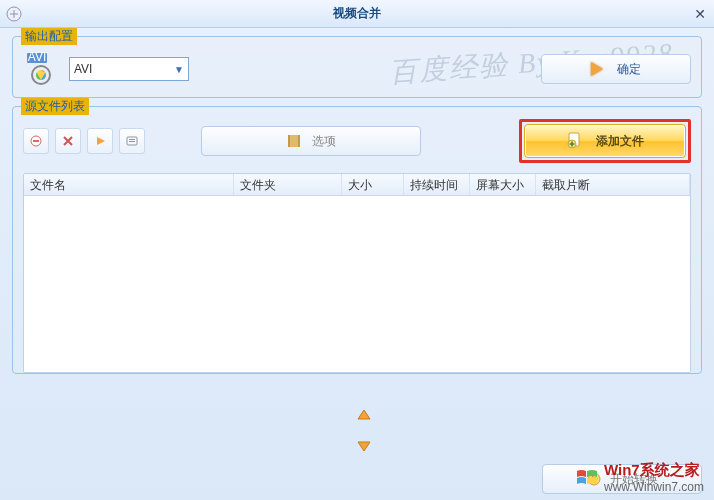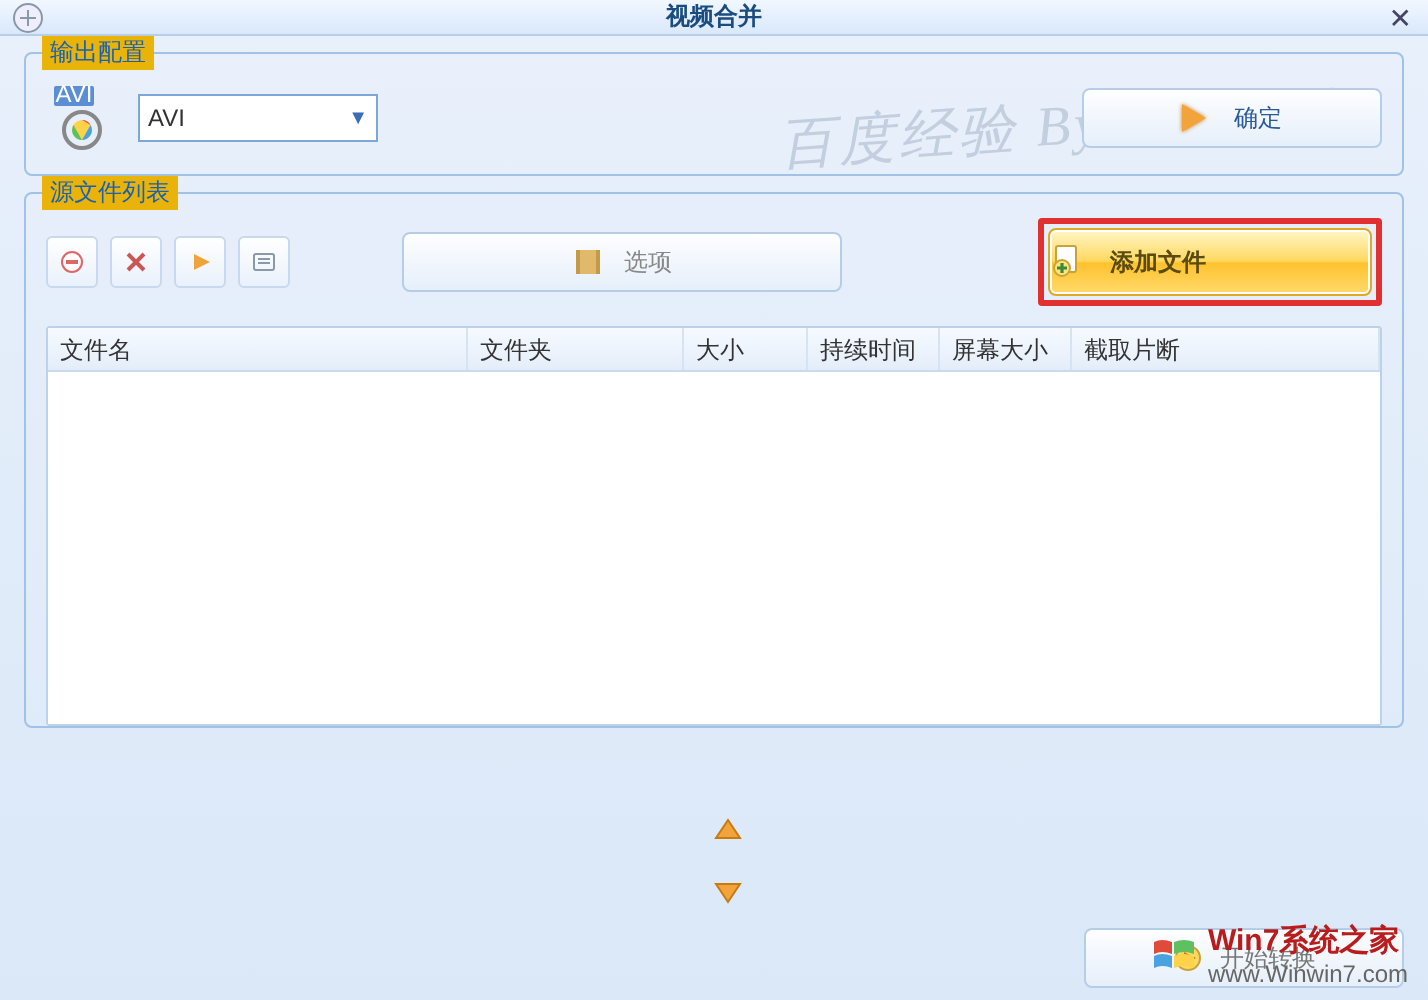--- a/index.html
+++ b/index.html
@@ -1,18 +1,18 @@
 <!DOCTYPE html>
 <html><head>
 <meta charset="utf-8">
 <style>
 * { box-sizing: border-box; margin: 0; padding: 0; font-family: "Microsoft YaHei", SimSun, Arial, sans-serif; font-size: 12px; }
 body { width: 714px; height: 500px; background: linear-gradient(#e8f0fb, #dae8f8); overflow: hidden; position: relative; }
 
-.titlebar { height: 18px; background: linear-gradient(#f2f7ff, #d9e8fb); border-bottom: 1px solid #b8cde6; display: flex; align-items: center; position: relative; }
+.titlebar { height: 28px; background: linear-gradient(#f2f7ff, #d9e8fb); border-bottom: 1px solid #b8cde6; display: flex; align-items: center; position: relative; }
 .titlebar .app-icon { margin-left: 6px; width: 16px; height: 16px; }
 .titlebar .title { position: absolute; left: 0; right: 0; text-align: center; color: #1a4c80; font-weight: bold; }
 .titlebar .close { position: absolute; right: 8px; color: #446; font-size: 14px; cursor: pointer; }
 
 .fieldset { margin: 8px 12px 0 12px; border: 1px solid #9fc2e6; border-radius: 4px; padding: 14px 10px 10px 10px; position: relative; background: rgba(255,255,255,0.05); }
 .fieldset .legend { position: absolute; top: -9px; left: 8px; background: #eab308; padding: 0 4px; color: #1862b3; }
 
 .row-output { display: flex; align-items: center; gap: 10px; }
 .avi-icon { width: 36px; height: 36px; display:flex; align-items:center; justify-content:center; }
 .combo { width: 120px; height: 24px; border: 1px solid #7da7d9; background: #fff; display: flex; align-items: center; justify-content: space-between; padding: 0 4px; color: #333; }
@@ -23,21 +23,21 @@
 .pill-res .gear { width: 16px; height:16px; }
 .pill-confirm { width: 150px; margin-left: auto; gap: 14px; }
 .pill-confirm .play { width:0;height:0;border-top:7px solid transparent;border-bottom:7px solid transparent;border-left:12px solid #f2a43c; filter: drop-shadow(0 0 1px #c97a10);}
 
 .fs-source { padding: 12px 10px 0 10px; }
 .src-toolbar { display: flex; align-items: center; gap: 6px; margin-bottom: 10px; }
 .mini-btn { width: 26px; height: 26px; border: 1px solid #c7d8ef; border-radius: 3px; background: linear-gradient(#ffffff, #e9f1fb); display:flex;align-items:center;justify-content:center; cursor:pointer;}
 .opt-btn { width: 220px; height: 30px; margin-left: 50px; background: linear-gradient(#fdfeff, #e6effa); border:1px solid #b6cde8; border-radius:4px; display:flex;align-items:center;justify-content:center; gap:10px; color:#888; cursor:pointer;}
 .film-icon{width:16px;height:16px;}
 
-.add-file { width: 162px; height: 34px; margin-left: auto; background: linear-gradient(#fff6c8, #ffd861 48%, #ffc22e 52%, #ffda6c); border:1px solid #e0a923; border-radius:4px; display:flex; align-items:center; gap:12px; color:#5a4b10; font-weight:bold; cursor:pointer; box-shadow: 0 0 0 1px #fff inset;}
+.add-file { width: 162px; height: 34px; margin-left: auto; background: linear-gradient(#fff6c8, #ffd861 48%, #ffc22e 52%, #ffda6c); border:1px solid #e0a923; border-radius:4px; display:flex; align-items:center; justify-content:center; gap:12px; color:#5a4b10; font-weight:bold; cursor:pointer; box-shadow: 0 0 0 1px #fff inset;}
 .add-file .af-icon{width:18px;height:18px;}
 .highlight-box { border: 3px solid #e03030; padding: 2px; margin-left: auto; border-radius:2px;}
 
 .grid-wrap { border:1px solid #bcd1ea; background:#fff; border-radius:2px; }
 .grid-head { display:flex; height:22px; background: linear-gradient(#f6faff, #e3edf9); border-bottom:1px solid #c9daee;}
 .gh { border-right:1px solid #d6e3f2; padding: 3px 6px; color:#333; white-space:nowrap; overflow:hidden;}
 .gh1{flex:0 0 210px;} .gh2{flex:0 0 108px;} .gh3{flex:0 0 62px;} .gh4{flex:0 0 66px;} .gh5{flex:0 0 66px;} .gh6{flex:1;}
 .grid-body { height: 176px; background:#fff; }
 
 .bottom-bar { position:absolute; left:26px; right:12px; bottom:6px; display:flex; align-items:center; gap:6px;flex-direction:column;}

